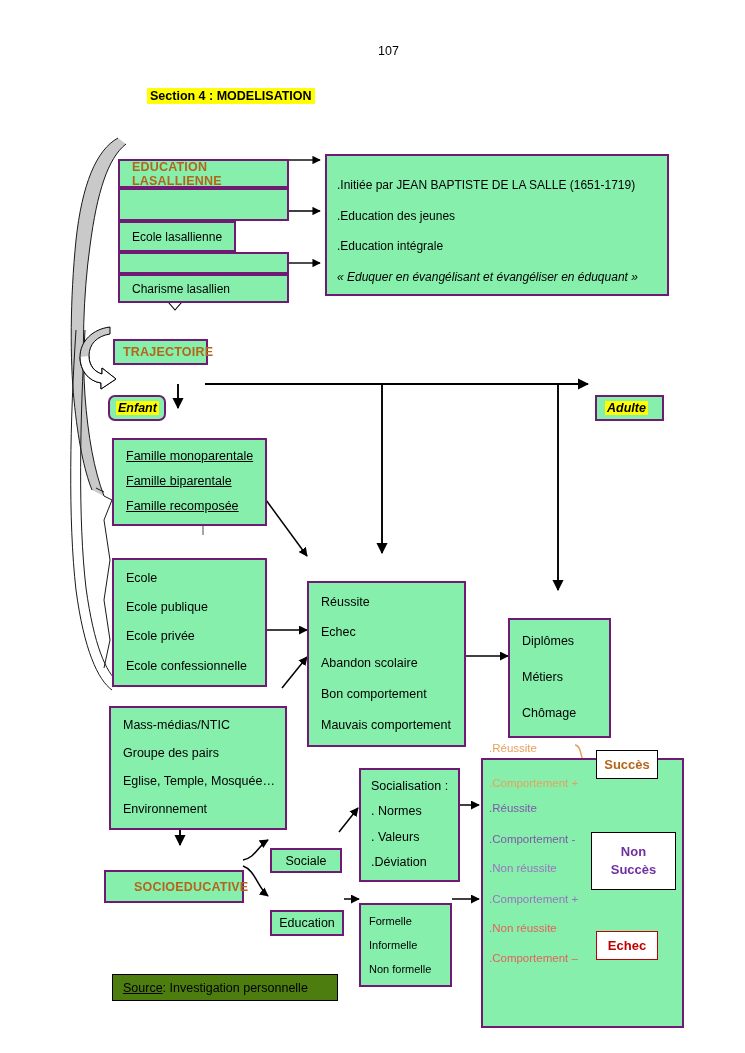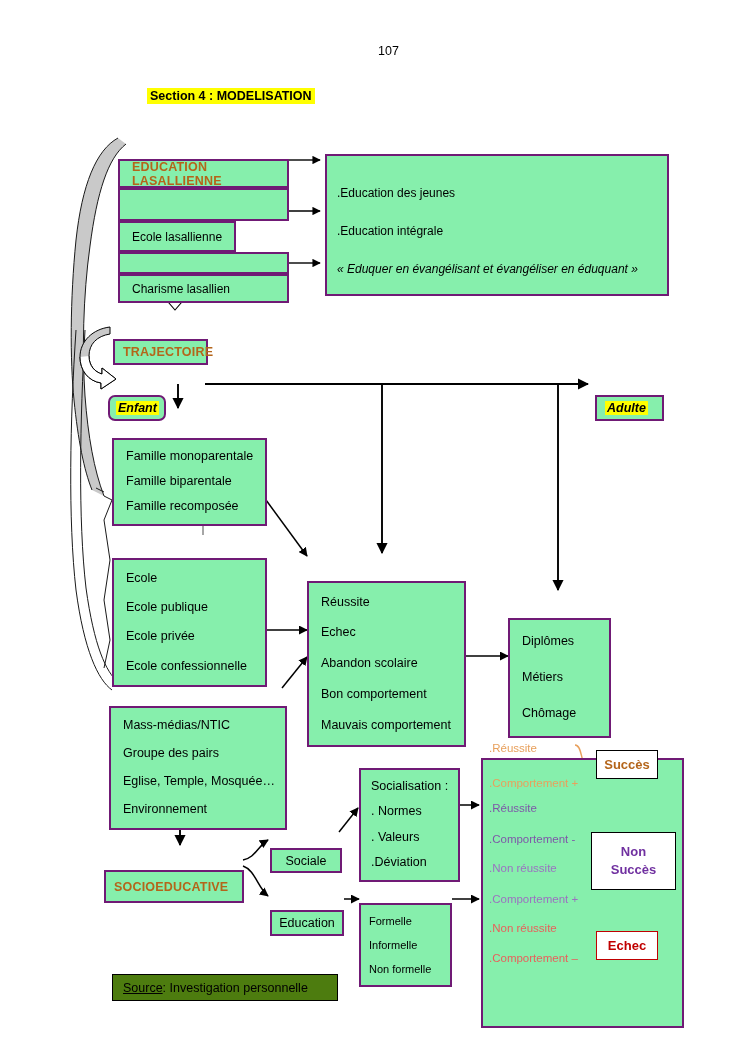--- a/index.html
+++ b/index.html
@@ -175,20 +175,21 @@
 </div>
 
 <div class="box" style="left:118px;top:228px;width:171px;height:22px;"></div>
 
 <div class="box" style="left:118px;top:250px;width:171px;height:29px;">
   <div class="bx-center" style="height:100%;font-size:12px;">Charisme lasallien</div>
 </div>
 
 <div class="box" style="left:325px;top:130px;width:344px;height:142px;">
   <div class="flex-col-even" style="padding:6px 8px 6px 10px;font-size:12px;">
+    <div>.Initiée par JEAN BAPTISTE DE LA SALLE (1651-1719)</div>
     <div>.Education des jeunes</div>
     <div>.Education intégrale</div>
     <div style="font-style:italic;">« Eduquer en évangélisant et évangéliser en éduquant »</div>
   </div>
 </div>
 
 <div class="box" style="left:113px;top:315px;width:95px;height:26px;">
   <div class="bx-center" style="height:100%;padding-left:8px;">
     <span class="ttl-orange">TRAJECTOIRE</span>
   </div>
@@ -199,21 +200,21 @@
     <span class="hl-yellow">Enfant</span>
   </div>
 </div>
 
 <div class="box" style="left:595px;top:371px;width:69px;height:26px;">
   <div class="bx-center" style="height:100%;padding-left:8px;">
     <span class="hl-yellow">Adulte</span>
   </div>
 </div>
 
-<div class="box bx-lines" style="left:112px;top:414px;width:155px;height:88px;">
+<div class="box bx-lines" style="left:112px;top:414px;width:155px;height:88px;text-decoration:underline;">
   <div>Famille monoparentale</div>
   <div>Famille biparentale</div>
   <div>Famille recomposée</div>
 </div>
 
 <div class="box bx-lines" style="left:112px;top:534px;width:155px;height:129px;">
   <div>Ecole</div>
   <div>Ecole publique</div>
   <div>Ecole privée</div>
   <div>Ecole confessionnelle</div>
@@ -246,21 +247,21 @@
   <div>. Valeurs</div>
   <div>.Déviation</div>
 </div>
 
 <div class="box bx-lines" style="left:359px;top:879px;width:93px;height:84px;font-size:11px;padding-left:8px;">
   <div>Formelle</div>
   <div>Informelle</div>
   <div>Non formelle</div>
 </div>
 
-<div class="box" style="left:104px;top:846px;width:140px;height:33px;">
+<div class="box" style="left:104px;top:846px;width:140px;height:33px;padding-left:20px;">
   <div class="bx-center" style="height:100%;padding-left:8px;">
     <span class="ttl-orange">SOCIOEDUCATIVE</span>
   </div>
 </div>
 
 <div class="box" style="left:270px;top:824px;width:72px;height:25px;">
   <div class="bx-center" style="height:100%;justify-content:center;padding-left:0;">Sociale</div>
 </div>
 
 <div class="box" style="left:270px;top:886px;width:74px;height:26px;">

